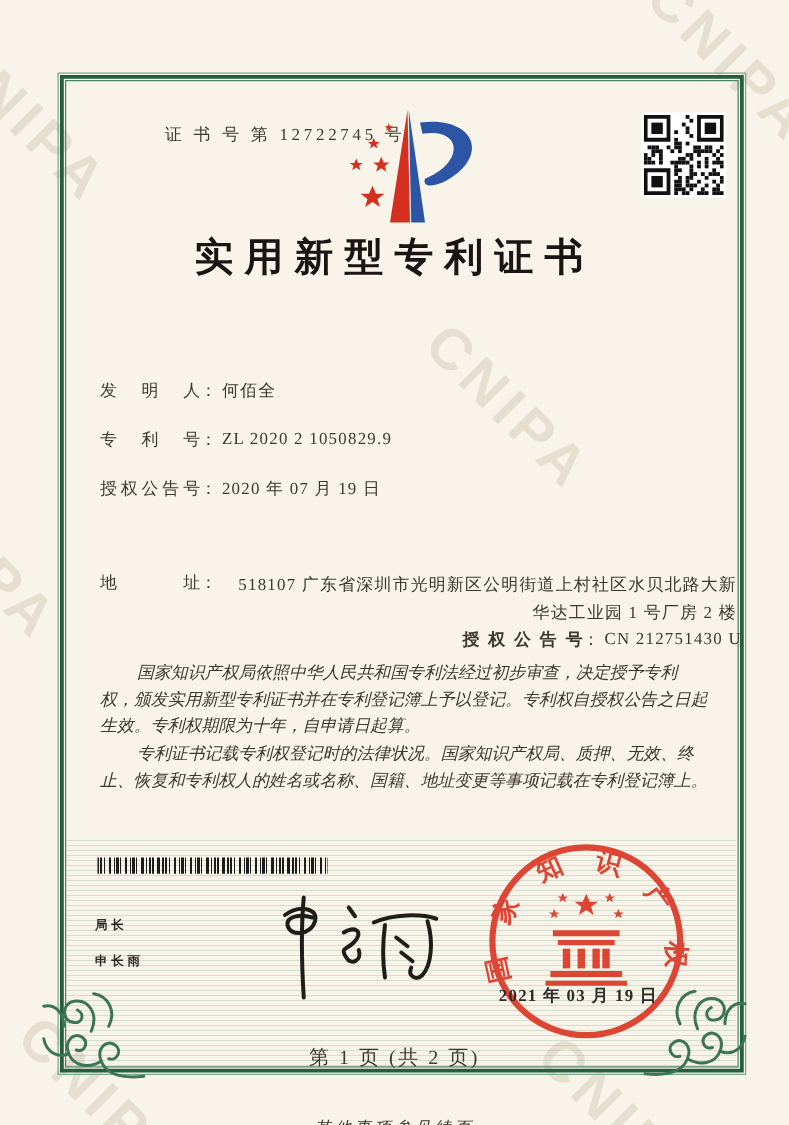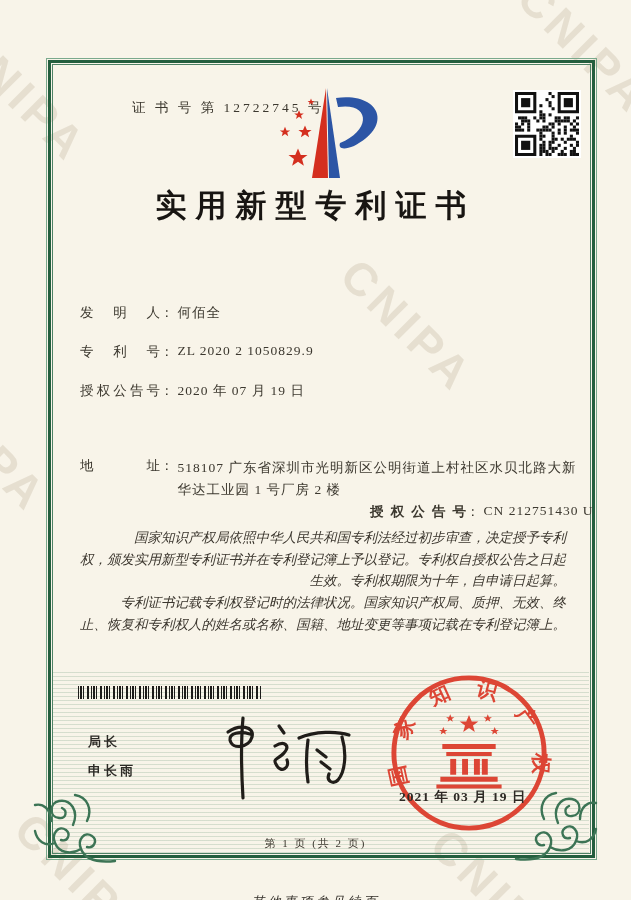--- a/index.html
+++ b/index.html
@@ -28,42 +28,42 @@
   .logo{position:absolute;left:248px;top:86px;width:152px;height:98px;}
   .qr{position:absolute;left:513px;top:90px;width:64px;height:64px;background:#fff;padding:2px;}
 
   .title{position:absolute;left:0;top:185px;width:631px;text-align:center;
       font-size:31px;font-weight:bold;letter-spacing:9px;color:#181512;}
 
   .field-row{position:absolute;left:80px;font-size:13.5px;color:#3c382f;white-space:nowrap;}
   .flabel{display:inline-block;width:80px;text-align:justify;text-align-last:justify;vertical-align:top;}
   .fcolon{display:inline-block;margin:0 4px 0 0;vertical-align:top;}
   .fvalue{display:inline-block;letter-spacing:1px;vertical-align:top;}
-  .fvalue.wrap{white-space:normal;width:412px;line-height:22px;}
+  .fvalue.wrap{white-space:normal;width:412px;line-height:22px;text-align:right;}
   .flabel2{display:inline-block;width:96px;text-align:justify;text-align-last:justify;vertical-align:top;font-weight:bold;}
 
   .bodytext{position:absolute;left:80px;top:527px;width:486px;font-size:13.5px;
       line-height:21.7px;color:#3b362e;font-style:italic;}
-  .bodytext p{margin:0;text-indent:2.2em;text-align:right;}
+  .bodytext p{margin:0;text-indent:2.2em;}
 
   .barcode{position:absolute;left:78px;top:686px;width:184px;height:13px;
       background:repeating-linear-gradient(90deg,#1d1c1a 0 1px,transparent 1px 2px,
       #1d1c1a 2px 4px,transparent 4px 5px,#1d1c1a 5px 6px,transparent 6px 9px,
       #1d1c1a 9px 11px,transparent 11px 13px);}
 
-  .sig-label{position:absolute;left:88px;font-size:13px;font-weight:600;color:#2c2a26;
+  .sig-label{position:absolute;left:76px;font-size:10px;font-weight:600;color:#2c2a26;
       font-family:"Liberation Sans","DejaVu Sans",sans-serif;letter-spacing:3px;}
   .signature{position:absolute;left:195px;top:708px;width:170px;height:98px;}
 
   .seal{position:absolute;left:385px;top:669px;width:168px;height:168px;opacity:.93;}
   .seal-date{position:absolute;left:399px;top:788px;width:150px;font-size:13.5px;
       color:#2e2a25;letter-spacing:1px;white-space:nowrap;font-weight:600;}
 
   .pageno{position:absolute;left:0;top:836px;width:631px;text-align:center;
-      font-size:11px;letter-spacing:2px;color:#3c382f;}
+      font-size:16px;letter-spacing:2px;color:#3c382f;}
   .contnote{position:absolute;left:0;top:868px;width:631px;text-align:center;
       font-size:13px;letter-spacing:3px;color:#35312b;font-style:italic;margin-top:25px;}
 
   .flourish{position:absolute;width:84px;height:78px;}
   .flourish.left{left:33px;top:791px;transform:scaleX(-1);}
   .flourish.right{left:514px;top:789px;}
 </style>
 </head>
 <body>
 

